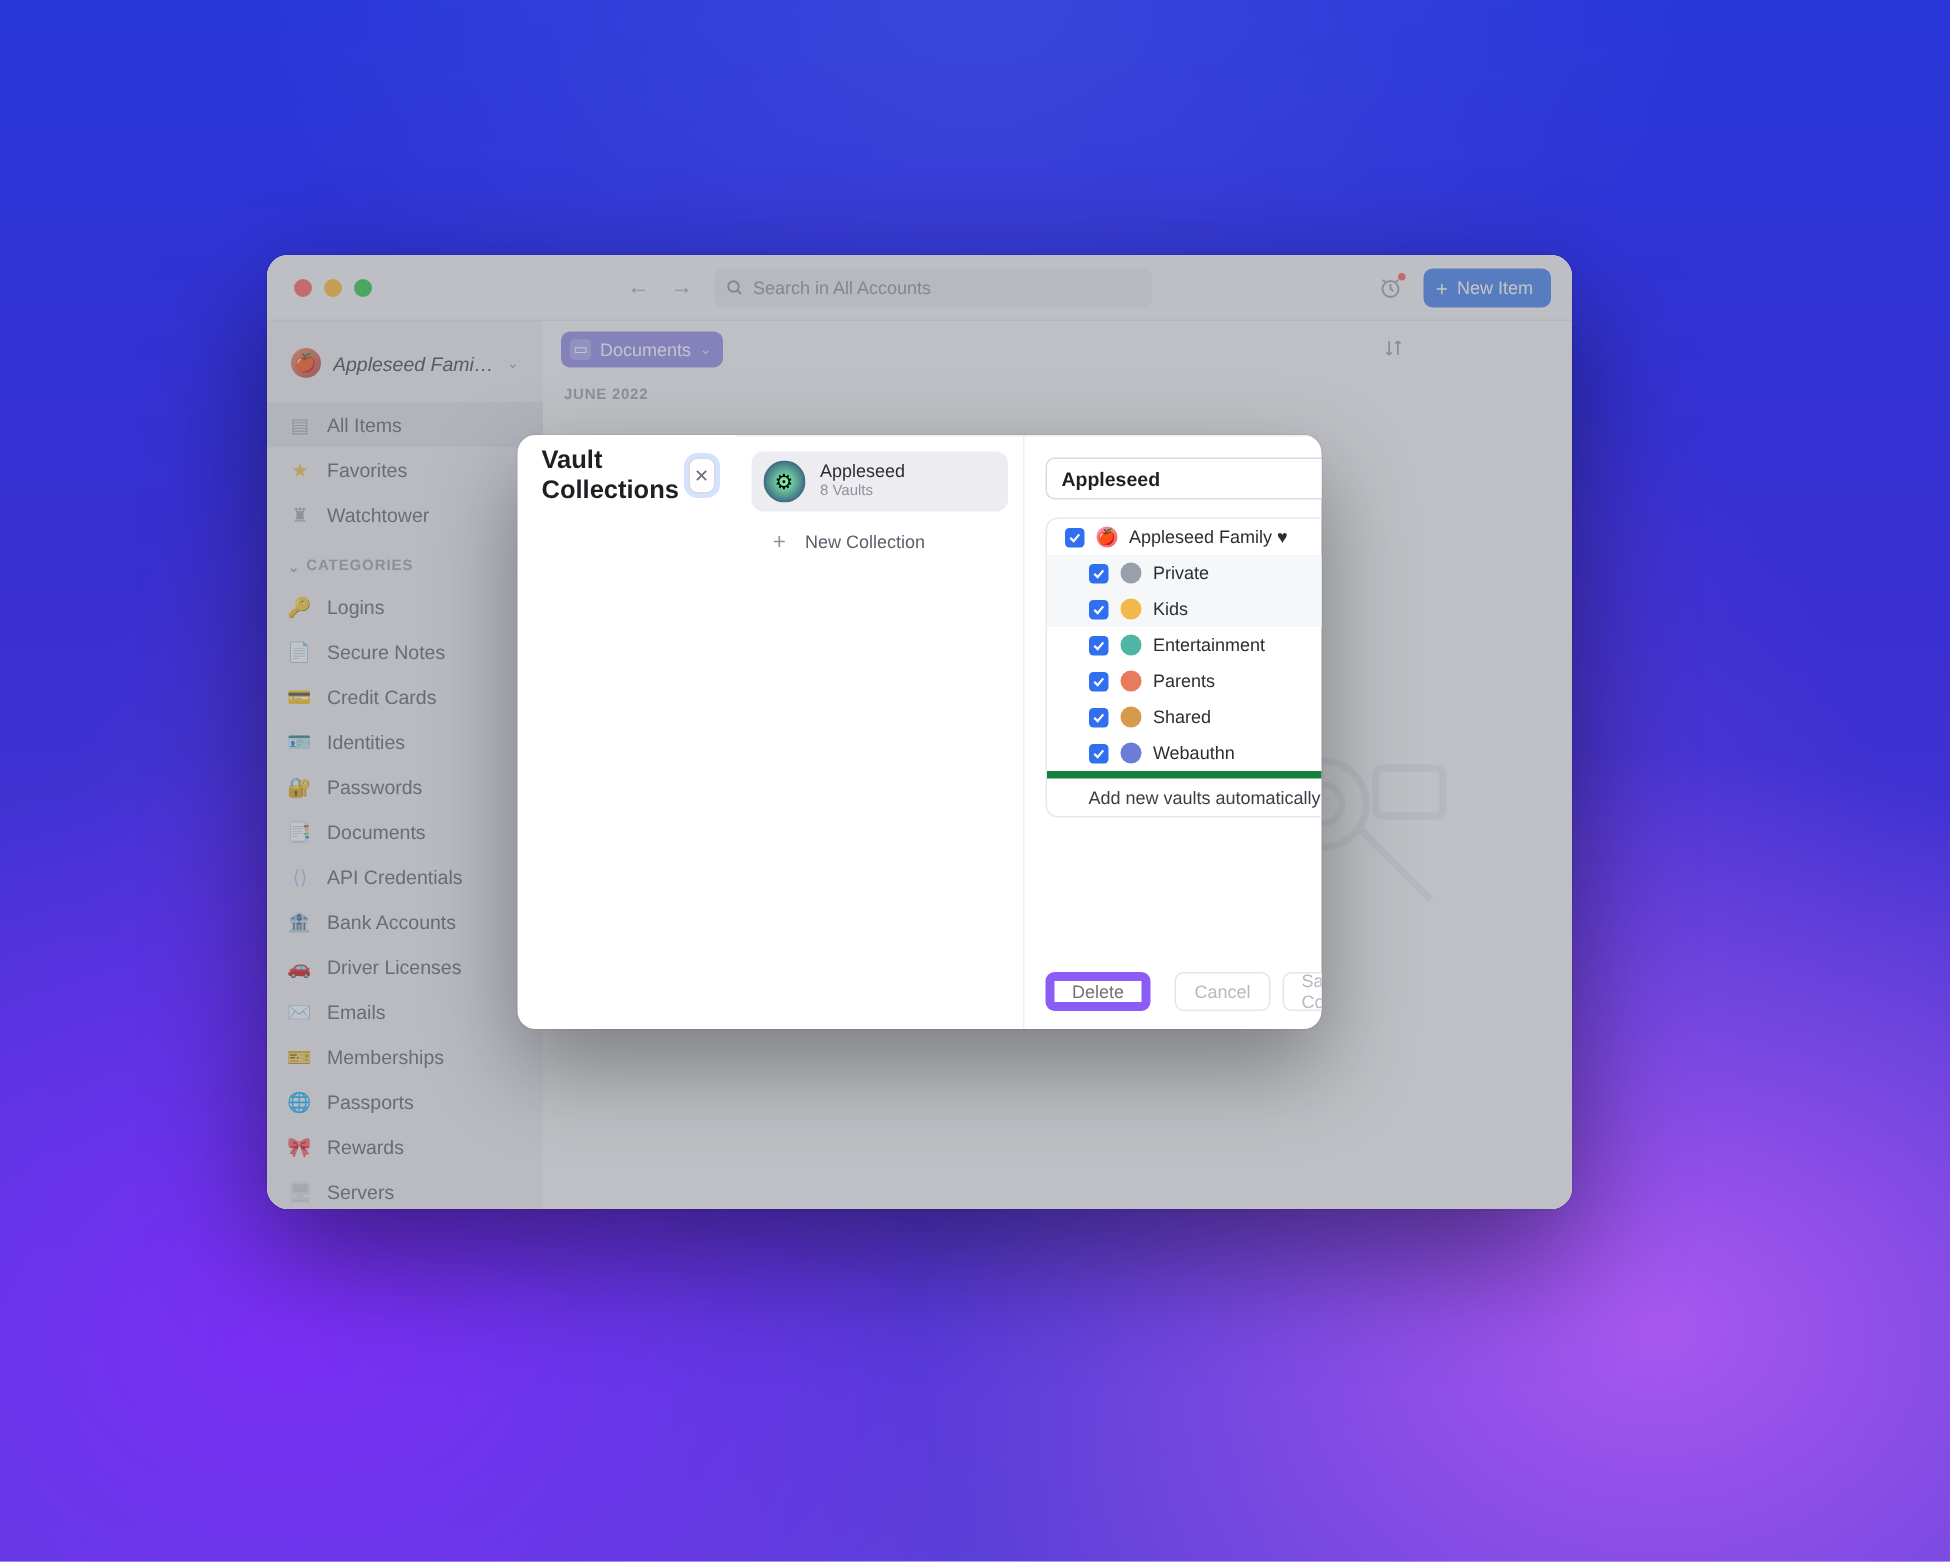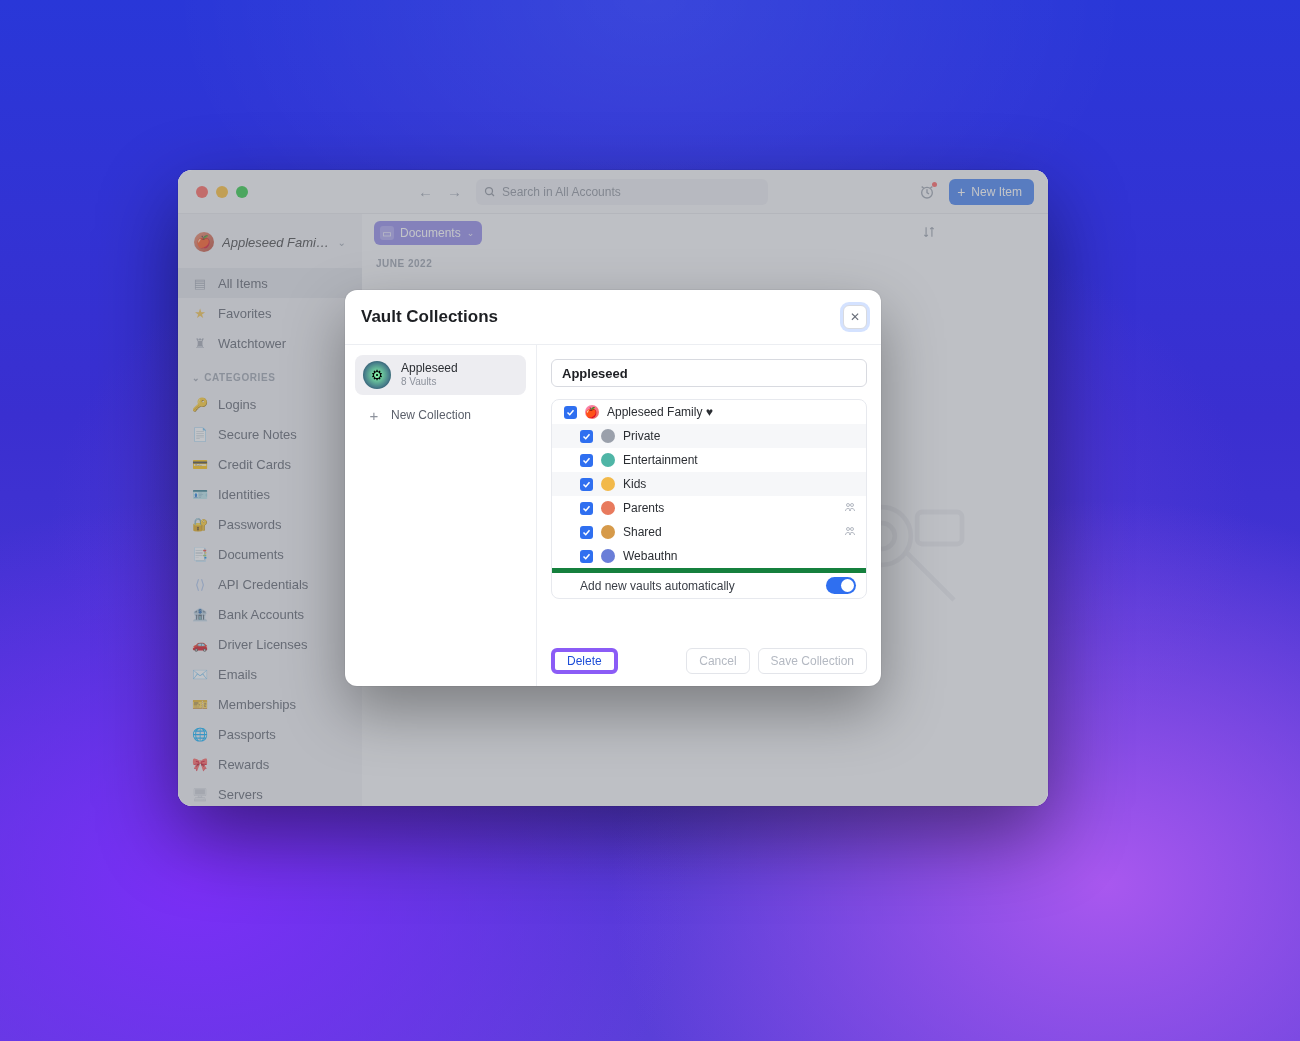--- a/index.html
+++ b/index.html
@@ -100,21 +100,21 @@
 
 .scrim { position:absolute; inset:0; background: rgba(120,124,134,0.45); }
 
 
 .modal {
   position: absolute;
   left: 345px; top: 290px;
   width: 536px; height: 396px;
   background: #fff; border-radius: 12px;
   box-shadow: 0 25px 60px rgba(0,0,0,0.35), 0 0 0 1px rgba(0,0,0,0.04);
-  overflow: hidden; display:flex; flex-direction:column;
+  overflow: hidden; display:flex; 
 }
 .modal-head {
   height: 54px; display:flex; align-items:center; justify-content:space-between;
   padding: 0 14px 0 16px;
 }
 .modal-title { font-size: 17px; font-weight: 700; color:#1d1f23; }
 .close-btn {
   width: 24px; height: 24px; border-radius: 6px;
   border: 1px solid #d8dae0; background:#fff;
   display:flex; align-items:center; justify-content:center;
@@ -160,21 +160,21 @@
 .v-auto { height: 30px; display:flex; align-items:center; padding: 0 10px 0 28px; gap:8px; border-top:5px solid #15803d; }
 .v-auto .lbl { flex:1; font-size:12px; color:#3a3e46; }
 .toggle {
   width: 30px; height: 17px; border-radius: 10px; background:#2f6ff0;
   position:relative;
 }
 .toggle::after { content:""; position:absolute; right:2px; top:2px; width:13px; height:13px; border-radius:50%; background:#fff; }
 
 .m-foot { margin-top:auto; padding-top: 14px; display:flex; align-items:center; gap:8px; }
 .btn { height: 26px; padding: 0 12px; border-radius: 6px; font-size:12px; display:flex; align-items:center; }
-.btn.delete { border:4px solid #8b5cf6; color:#1d4ed8; background:#fff; }
+.btn.delete { border:6px solid #8b5cf6; color:#737373; background:#fff; }
 .btn.cancel { border:1px solid #e3e5ea; color:#b4b9c2; background:#fff; }
 .btn.save { border:1px solid #e3e5ea; color:#b4b9c2; background:#fff; }
 .spacer { flex:1; }
 
 
 .detail-bg {
   position:absolute; right: 70px; top: 250px; width: 160px; height: 160px;
   opacity: 0.15;
 }
 
@@ -367,37 +367,37 @@
         <div id="vault-rows">
             <div class="v-row child striped">
               <span class="chk">
                 <svg width="9" height="9" viewBox="0 0 24 24" stroke="#fff" stroke-width="4" fill="none">
                   <polyline points="4 12 10 18 20 6"></polyline>
                 </svg>
               </span>
               <span class="vi" style="background:#9aa0ab;"></span>
               <span class="vn">Private</span>
             </div>
+            <div class="v-row child striped">
+              <span class="chk">
+                <svg width="9" height="9" viewBox="0 0 24 24" stroke="#fff" stroke-width="4" fill="none">
+                  <polyline points="4 12 10 18 20 6"></polyline>
+                </svg>
+              </span>
+              <span class="vi" style="background:#f2b94a;"></span>
+              <span class="vn">Kids</span>
+            </div>
             <div class="v-row child">
               <span class="chk">
                 <svg width="9" height="9" viewBox="0 0 24 24" stroke="#fff" stroke-width="4" fill="none">
                   <polyline points="4 12 10 18 20 6"></polyline>
                 </svg>
               </span>
               <span class="vi" style="background:#4fb5a6;"></span>
               <span class="vn">Entertainment</span>
-            </div>
-            <div class="v-row child striped">
-              <span class="chk">
-                <svg width="9" height="9" viewBox="0 0 24 24" stroke="#fff" stroke-width="4" fill="none">
-                  <polyline points="4 12 10 18 20 6"></polyline>
-                </svg>
-              </span>
-              <span class="vi" style="background:#f2b94a;"></span>
-              <span class="vn">Kids</span>
             </div>
             <div class="v-row child">
               <span class="chk">
                 <svg width="9" height="9" viewBox="0 0 24 24" stroke="#fff" stroke-width="4" fill="none">
                   <polyline points="4 12 10 18 20 6"></polyline>
                 </svg>
               </span>
               <span class="vi" style="background:#e87a5d;"></span>
               <span class="vn">Parents</span>
               <span class="sh"><svg width="12" height="12" viewBox="0 0 24 24" fill="none" stroke="currentColor" stroke-width="2">

